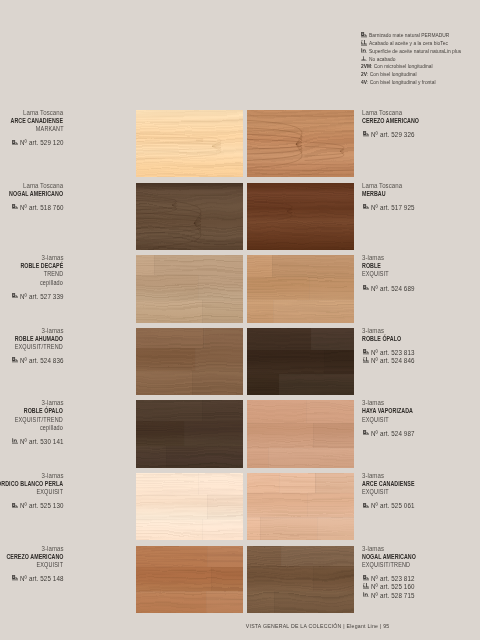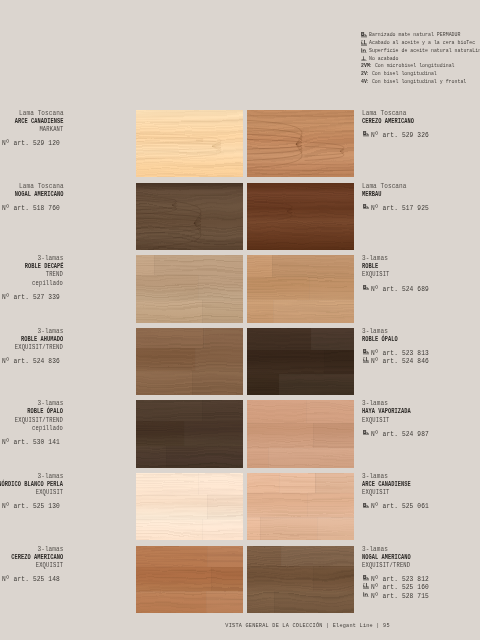--- a/index.html
+++ b/index.html
@@ -1,20 +1,20 @@
 <!DOCTYPE html>
 <html><head>
 <meta charset="utf-8">
 <title>Vista general de la colección</title>
 <style>
   html,body{margin:0;padding:0;}
   body{width:480px;height:640px;overflow:hidden;background:#dbd5cf;
        font-family:"Liberation Sans",sans-serif;color:#433f3b;
        -webkit-font-smoothing:antialiased;}
-  .page{position:absolute;inset:0;width:412px;height:640px;font-family:Liberation Mono, monospace;}
+  .page{position:absolute;inset:0;width:412px;height:640px;}
 
   
   .legend{position:absolute;left:360.6px;top:31.0px;}
   .legend-row{display:flex;align-items:flex-start;height:7.85px;line-height:0;}
   .legend-sym{width:8.4px;flex:0 0 8.4px;height:7.85px;position:relative;}
   .legend-sym svg{display:block;position:absolute;left:0;top:1.25px;}
   .legend-sym.code{width:auto;flex:0 0 auto;}
   .legend-sym.code .cd{font-size:6.1px;font-weight:700;color:#35322f;
                        letter-spacing:0.005em;line-height:7.85px;vertical-align:top;
                        transform-origin:left center;transform:scaleX(.80);}

